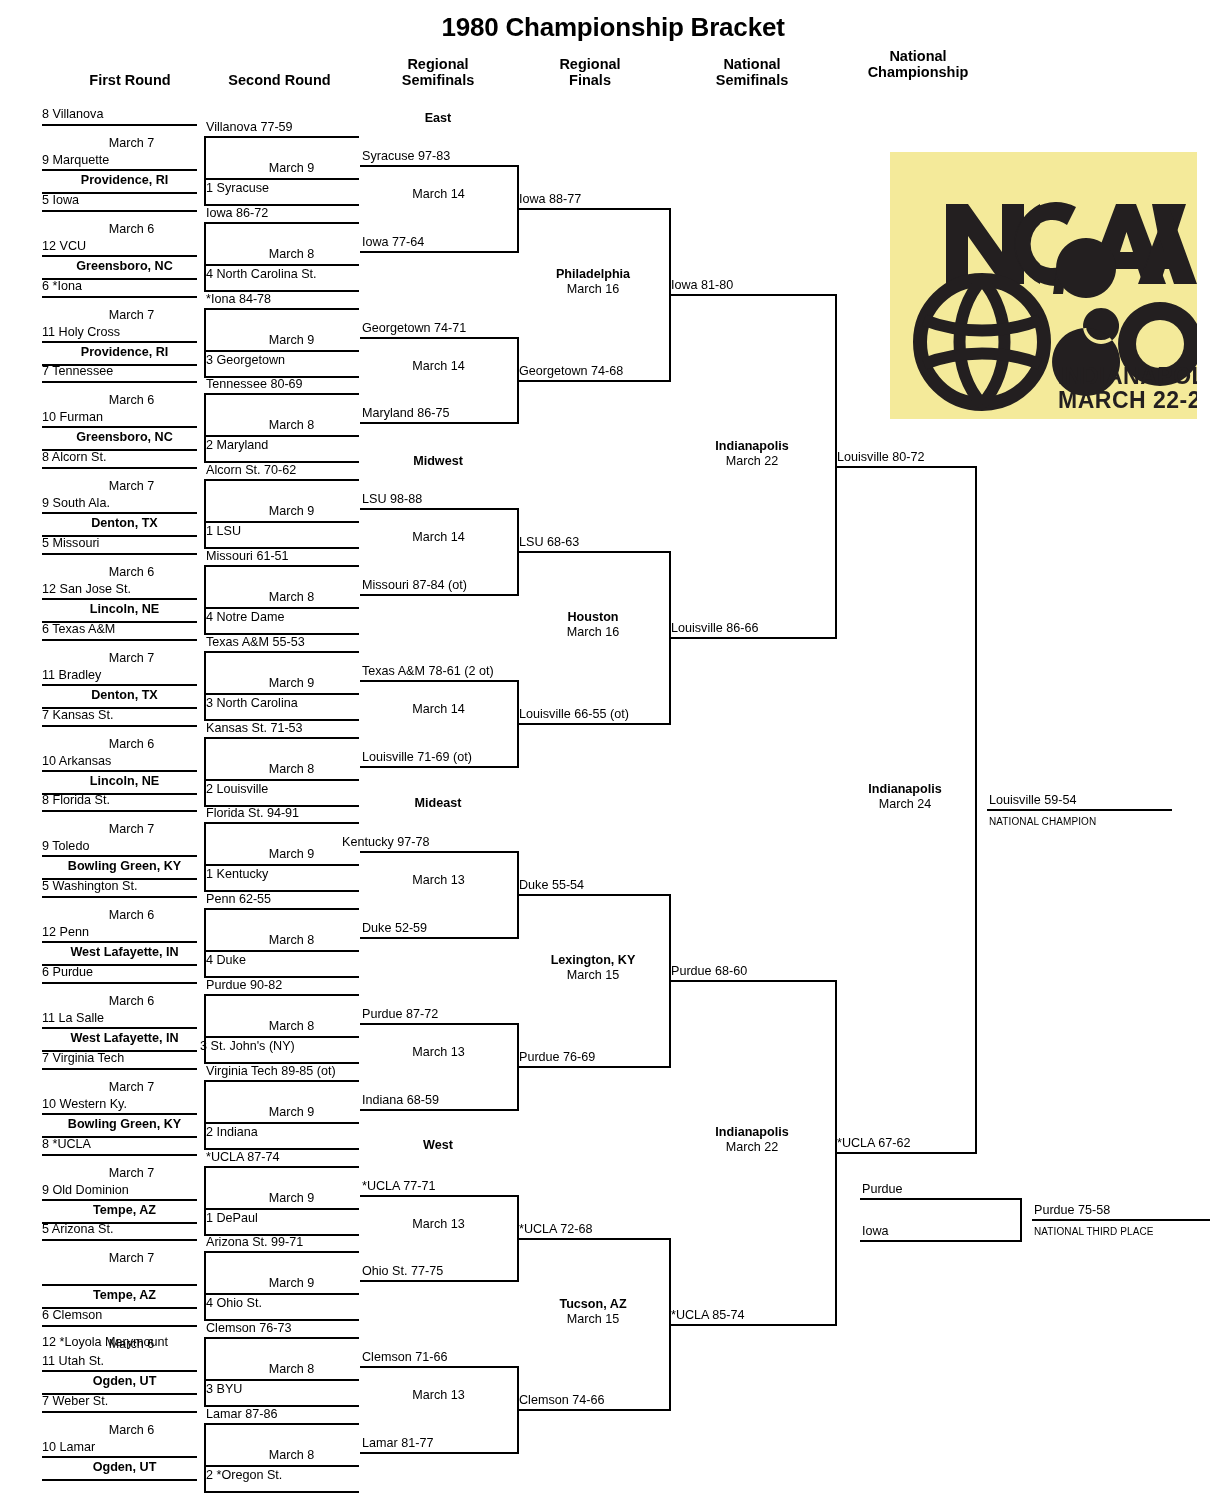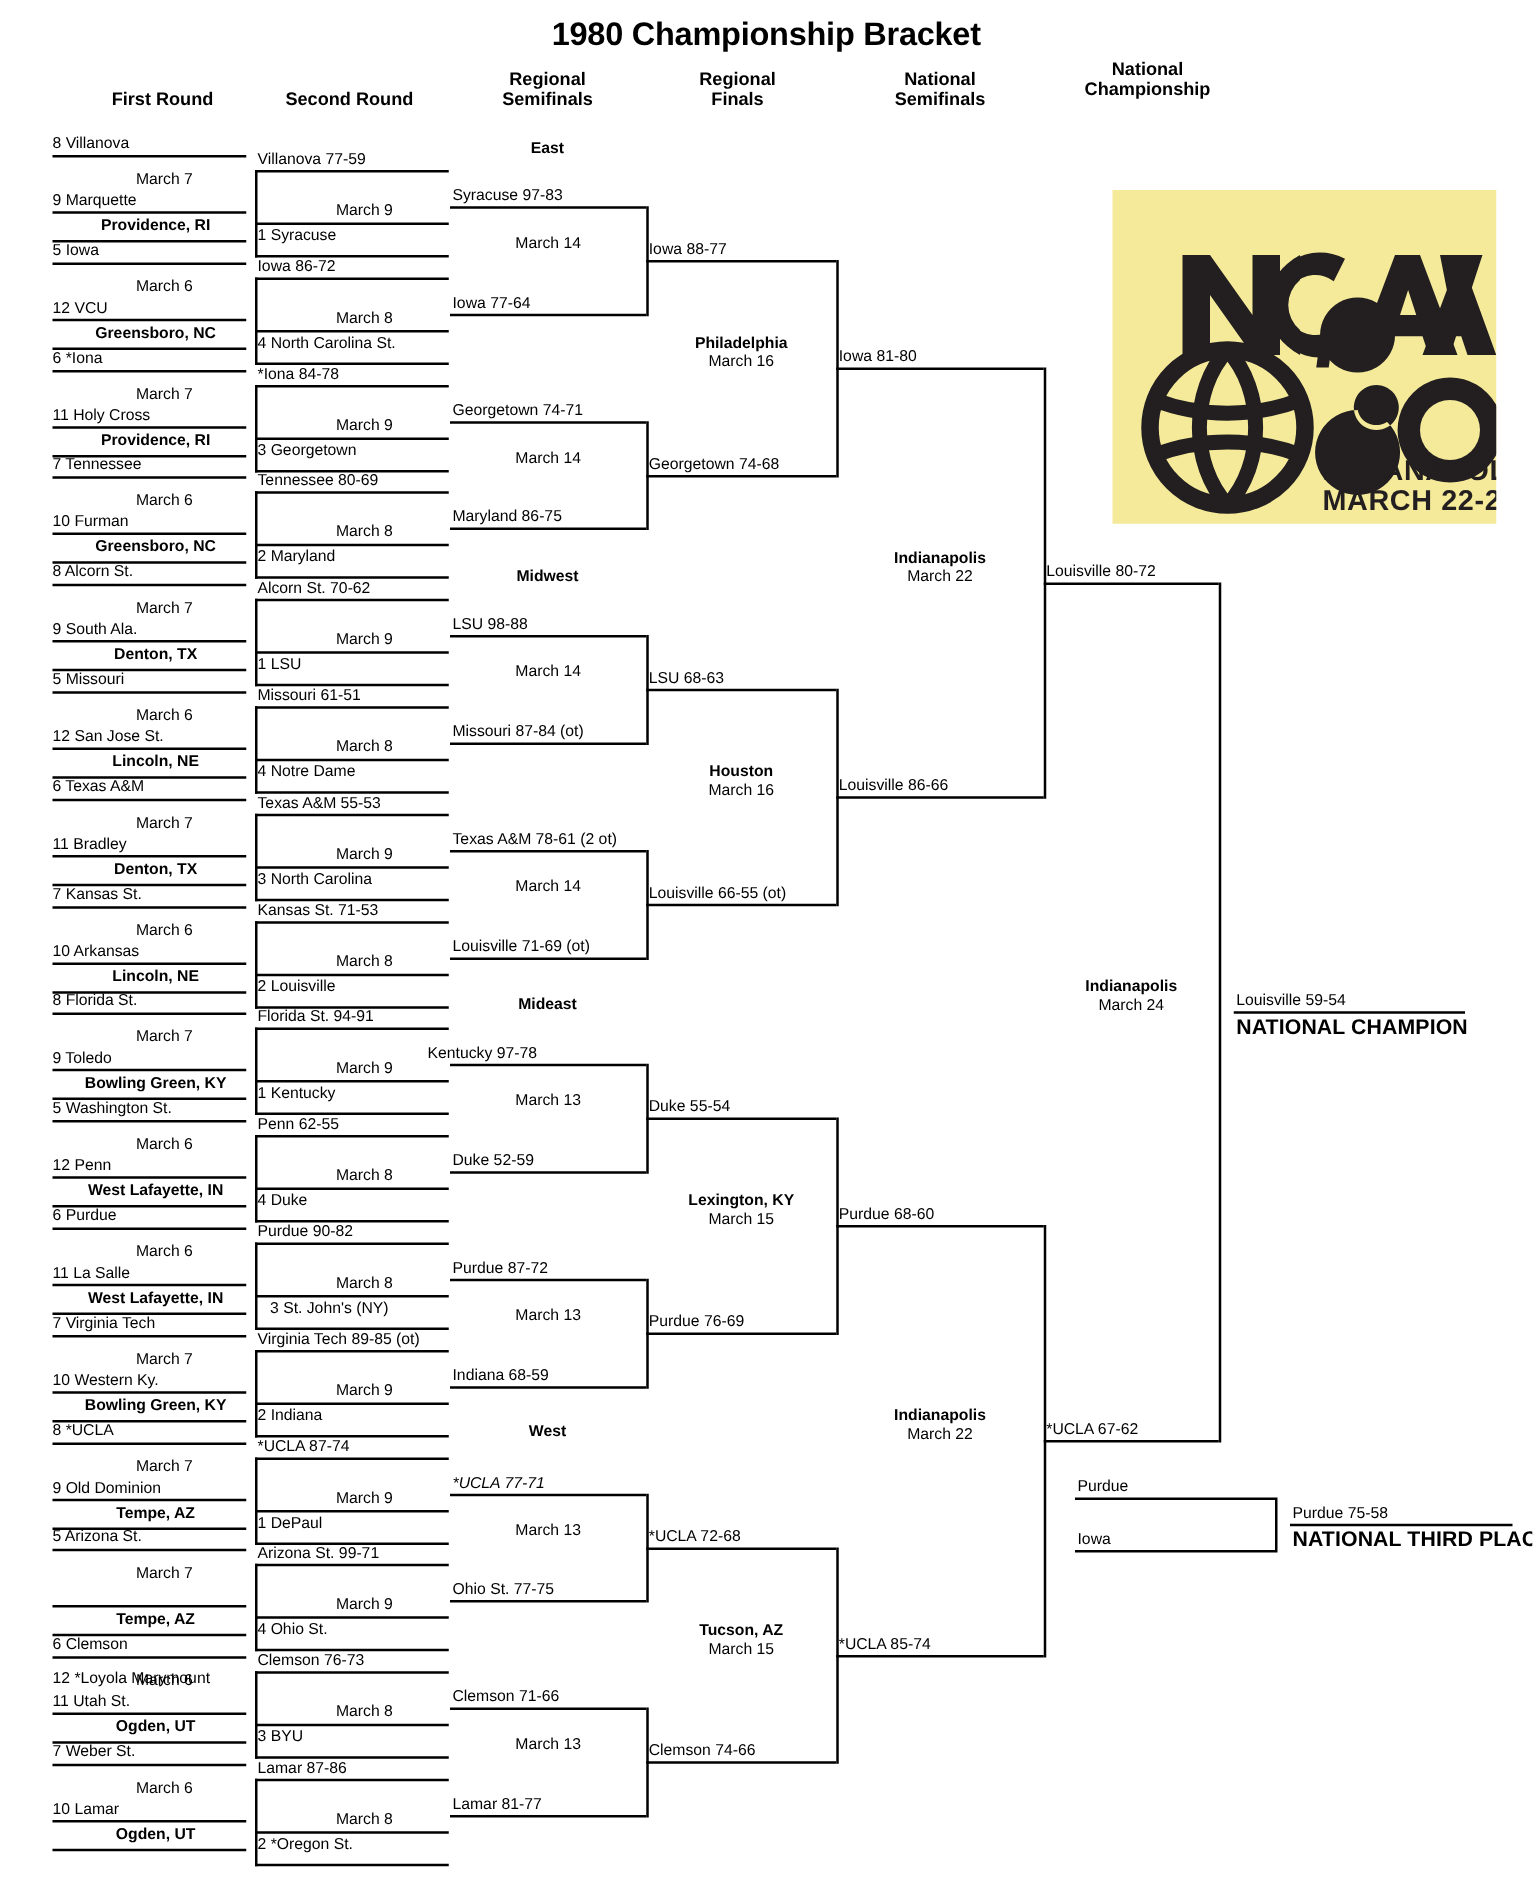--- a/index.html
+++ b/index.html
@@ -23,21 +23,21 @@
   .colhead{
     position:absolute;text-align:center;font-size:14.5px;font-weight:bold;
     line-height:16px;
   }
   
   .t{
     position:absolute;font-size:12.6px;line-height:13px;white-space:nowrap;
   }
   .t.b{font-weight:bold;}
   .t.c{text-align:center;}
-  .t.caps{font-weight:bold;font-size:17px;letter-spacing:0.1px;}
+  .t.caps{font-weight:normal;font-size:10px;letter-spacing:0.1px;}
   
   .h{position:absolute;background:#000;height:2px;}
   .v{position:absolute;background:#000;width:2px;}
   
   #logo{
     position:absolute;left:890px;top:152px;width:307px;height:267px;
     background:#f4ea9a;
   }
   #logo svg{display:block;}
   
@@ -297,21 +297,21 @@
       <div class="v" style="left:204px;top:908px;height:70px;"></div>
       <div class="t" style="left:206px;top:893px;">Penn 62-55</div>
       <div class="t c" style="left:224px;top:934px;width:135px;">March 8</div>
       <div class="t" style="left:206px;top:954px;">4 Duke</div>
       <div class="h" style="left:204px;top:994px;width:155px;"></div>
       <div class="h" style="left:204px;top:1036px;width:155px;"></div>
       <div class="h" style="left:204px;top:1062px;width:155px;"></div>
       <div class="v" style="left:204px;top:994px;height:70px;"></div>
       <div class="t" style="left:206px;top:979px;">Purdue 90-82</div>
       <div class="t c" style="left:224px;top:1020px;width:135px;">March 8</div>
-      <div class="t" style="left:216px;top:1040px;">3 St. John's (NY)</div>
+      <div class="t" style="left:200px;top:1040px;">3 St. John's (NY)</div>
       <div class="h" style="left:204px;top:1080px;width:155px;"></div>
       <div class="h" style="left:204px;top:1122px;width:155px;"></div>
       <div class="h" style="left:204px;top:1148px;width:155px;"></div>
       <div class="v" style="left:204px;top:1080px;height:70px;"></div>
       <div class="t" style="left:206px;top:1065px;">Virginia Tech 89-85 (ot)</div>
       <div class="t c" style="left:224px;top:1106px;width:135px;">March 9</div>
       <div class="t" style="left:206px;top:1126px;">2 Indiana</div>
       <div class="h" style="left:204px;top:1166px;width:155px;"></div>
       <div class="h" style="left:204px;top:1208px;width:155px;"></div>
       <div class="h" style="left:204px;top:1234px;width:155px;"></div>
@@ -372,21 +372,21 @@
       <div class="t c" style="left:360px;top:874px;width:157px;">March 13</div>
       <div class="h" style="left:360px;top:1023px;width:157px;"></div>
       <div class="h" style="left:360px;top:1109px;width:157px;"></div>
       <div class="v" style="left:517px;top:1023px;height:88px;"></div>
       <div class="t" style="left:362px;top:1008px;">Purdue 87-72</div>
       <div class="t" style="left:362px;top:1094px;">Indiana 68-59</div>
       <div class="t c" style="left:360px;top:1046px;width:157px;">March 13</div>
       <div class="h" style="left:360px;top:1195px;width:157px;"></div>
       <div class="h" style="left:360px;top:1280px;width:157px;"></div>
       <div class="v" style="left:517px;top:1195px;height:87px;"></div>
-      <div class="t" style="left:362px;top:1180px;font-style:italic;">*UCLA 77-71</div>
+      <div class="t" style="left:362px;top:1180px;">*UCLA 77-71</div>
       <div class="t" style="left:362px;top:1265px;">Ohio St. 77-75</div>
       <div class="t c" style="left:360px;top:1217.5px;width:157px;">March 13</div>
       <div class="h" style="left:360px;top:1366px;width:157px;"></div>
       <div class="h" style="left:360px;top:1452px;width:157px;"></div>
       <div class="v" style="left:517px;top:1366px;height:88px;"></div>
       <div class="t" style="left:362px;top:1351px;">Clemson 71-66</div>
       <div class="t" style="left:362px;top:1437px;">Lamar 81-77</div>
       <div class="t c" style="left:360px;top:1389px;width:157px;">March 13</div>
       <div class="h" style="left:517px;top:208px;width:152px;"></div>
       <div class="h" style="left:517px;top:380px;width:152px;"></div>

